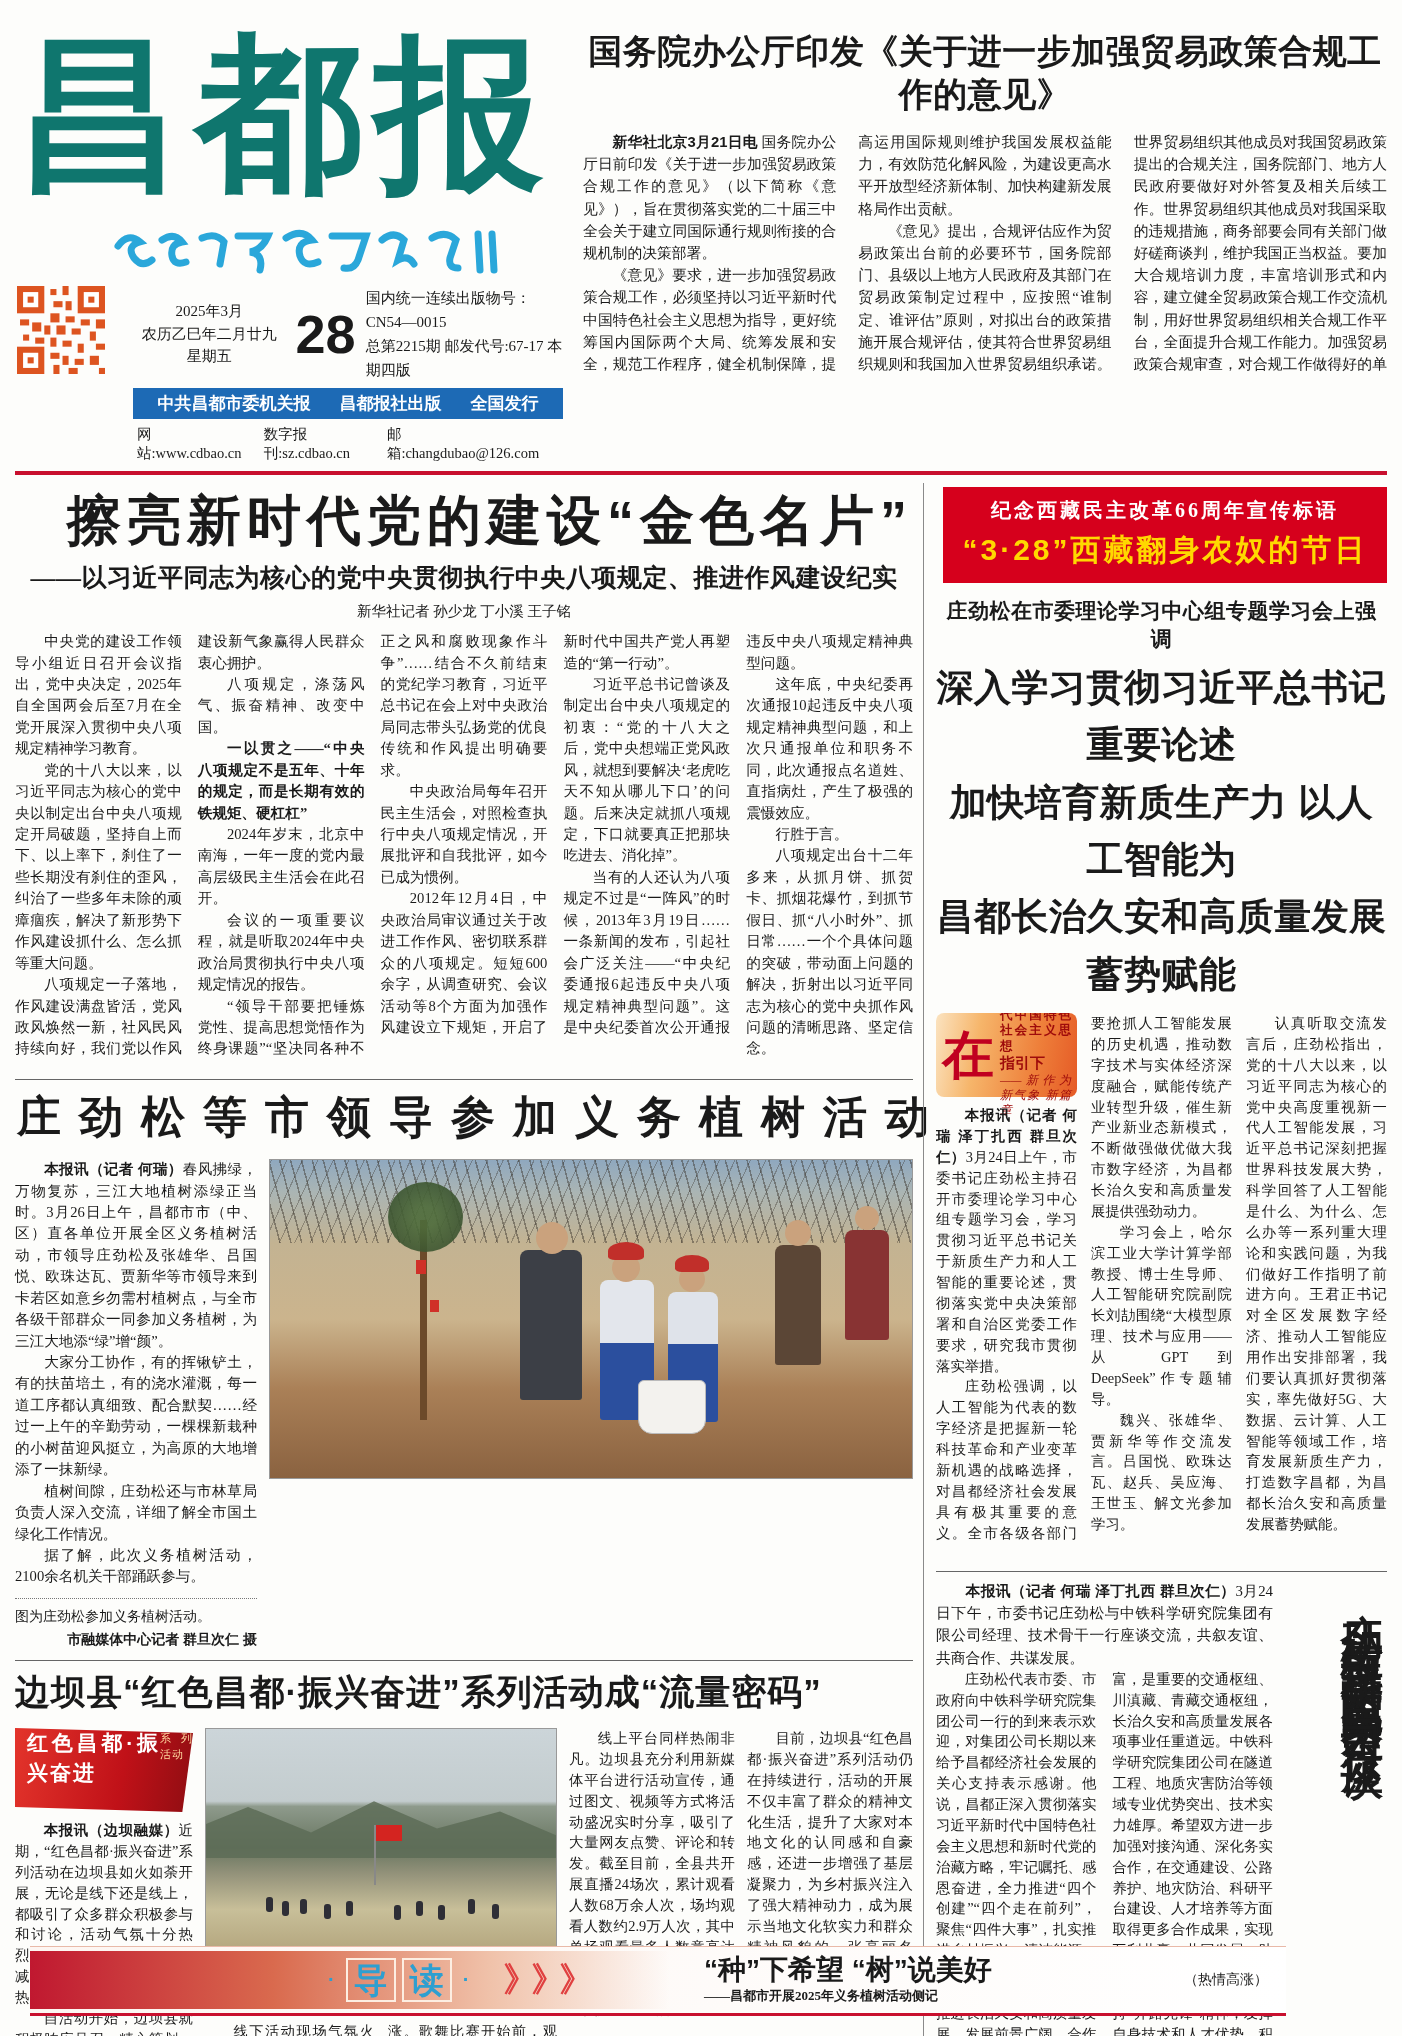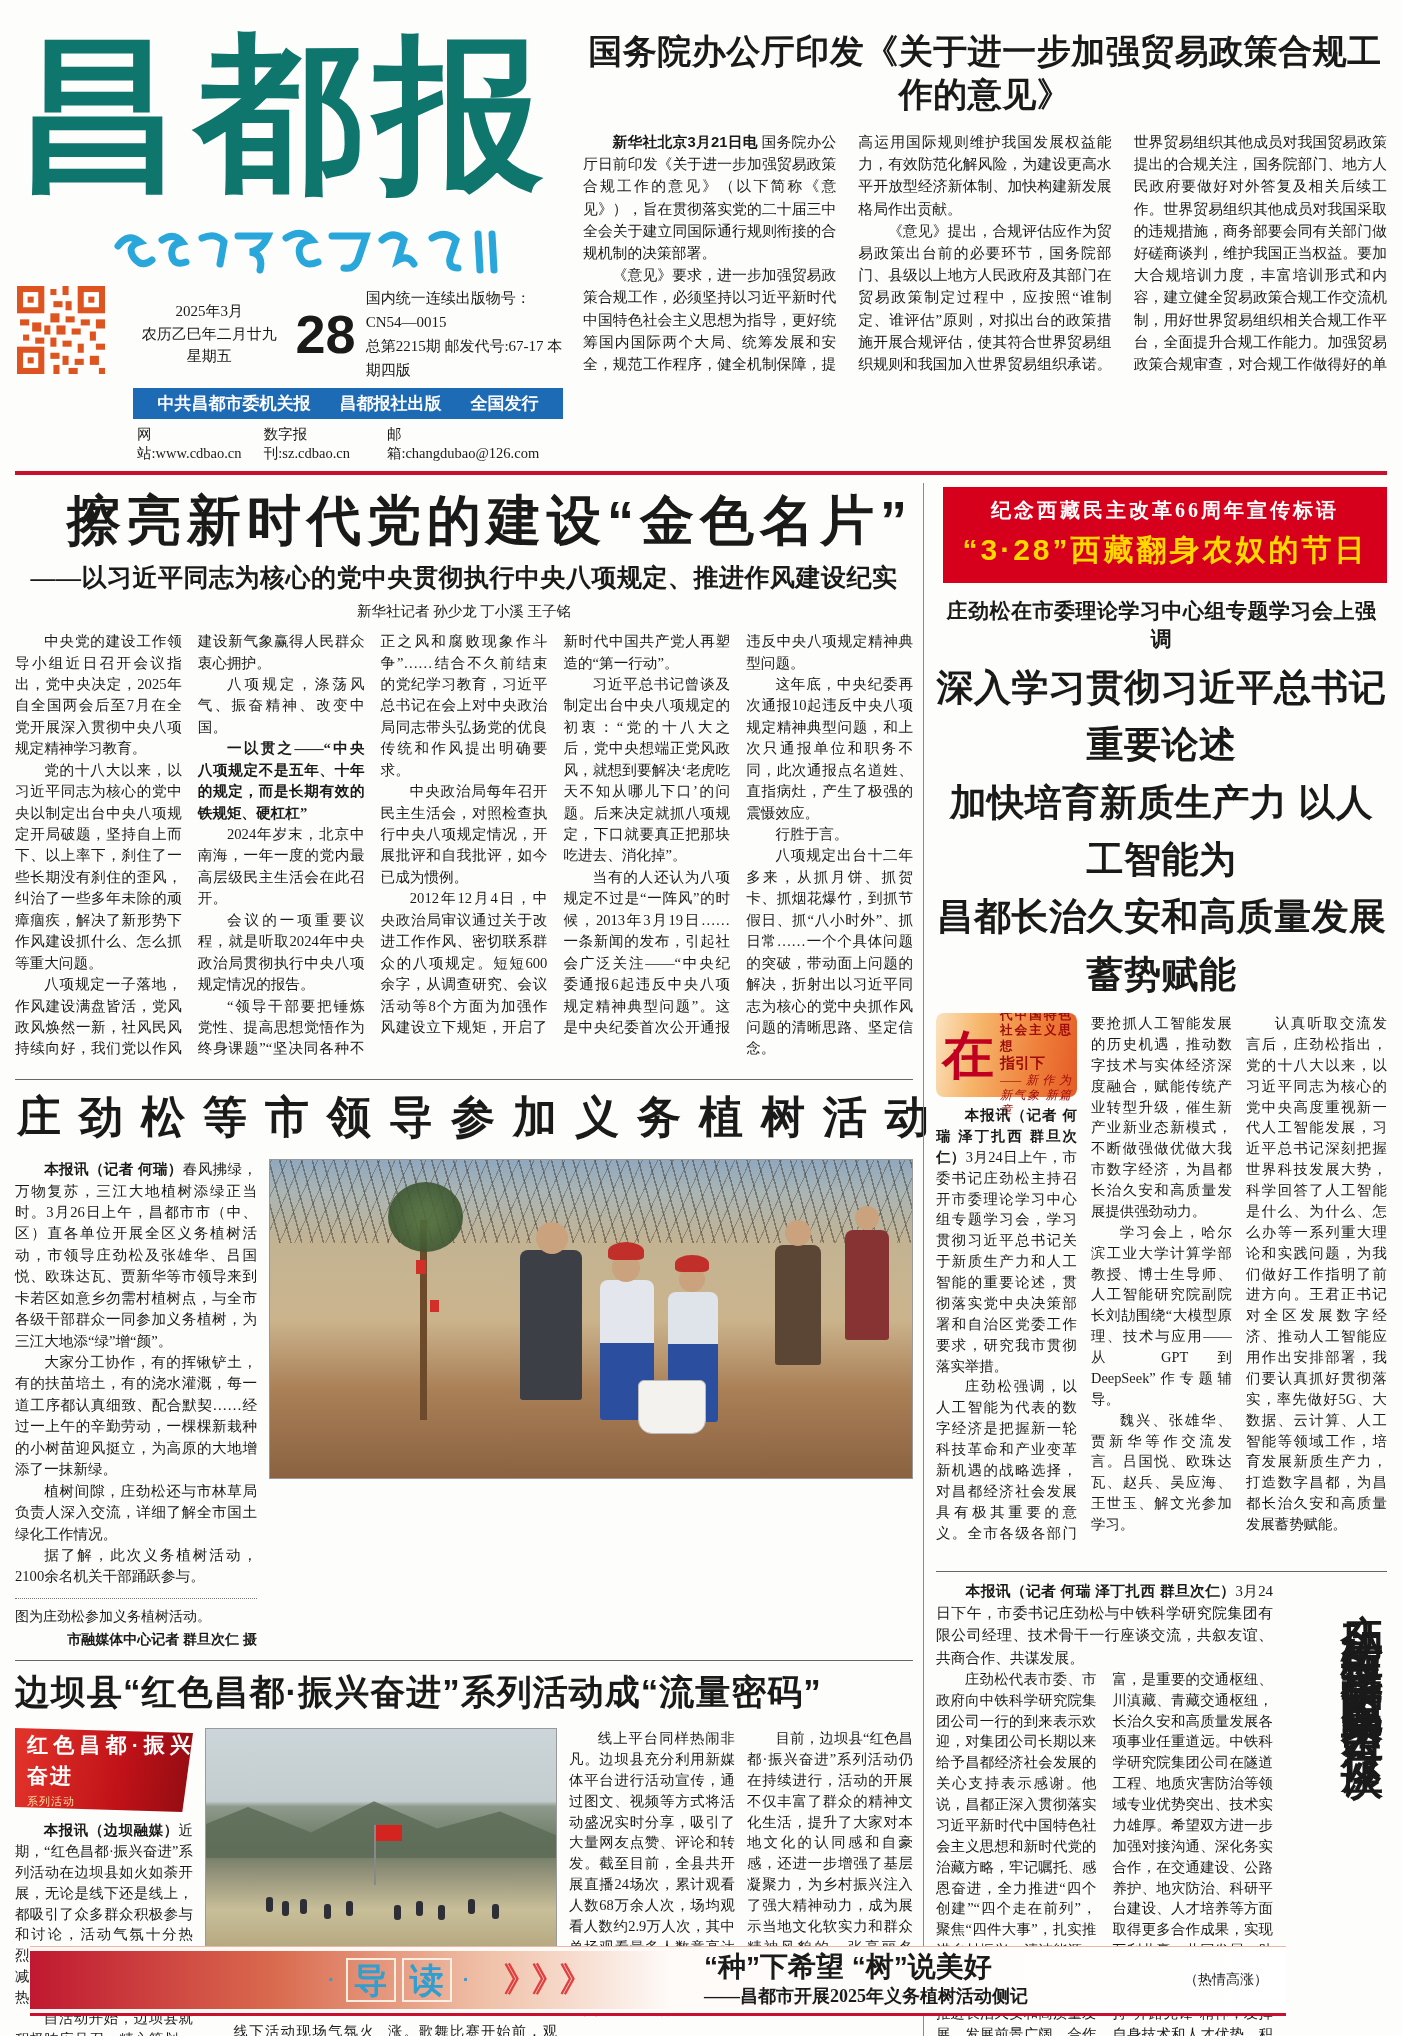--- a/index.html
+++ b/index.html
@@ -77,21 +77,21 @@
   
   .bb-headline{font-weight:900;font-size:35px;letter-spacing:1px;margin:4px 0 12px 0;white-space:nowrap;}
   .bb-row{display:flex;font-size:14.4px;line-height:1.45;text-align:justify;}
   .bb-colA{width:178px;flex:none;}
   .bb-mid{width:352px;flex:none;margin:0 12px;}
   .bb-colB{width:166px;flex:none;margin-right:12px;}
   .bb-colC{flex:1;}
   .bb-banner{height:84px;margin-bottom:8px;position:relative;color:#fff;
      background:linear-gradient(100deg,#e3342b 0%,#c01118 60%,#8f0d12 100%);
      clip-path:polygon(0 0,100% 6%,94% 100%,0 94%);
-     display:flex;flex-direction:column;justify-content:center;padding-left:12px;}
+     display:flex;flex-direction:row;justify-content:center;padding-left:12px;}
   .bb-banner .b1{font-family:"Liberation Sans",sans-serif;font-weight:900;font-size:21px;letter-spacing:2px;}
   .bb-banner .b2{font-size:11px;color:#ffd9a0;margin-top:3px;letter-spacing:1px;}
   .photo-bb{height:258px;
      background:linear-gradient(180deg,#ccd5d9 0%,#c3ccce 28%,#8e9a8c 30%,#67755f 46%,#93927a 56%,#c8bf99 70%,#b4a67e 86%,#9c8d68 100%);}
   .ridge{position:absolute;left:0;right:0;top:28%;height:22%;
      background:#5d6c57;clip-path:polygon(0 40%,12% 10%,30% 55%,48% 0,66% 48%,84% 18%,100% 60%,100% 100%,0 100%);opacity:.85;}
   .person{position:absolute;width:7px;height:15px;background:#2e2e36;border-radius:3px;}
   .flagpole{position:absolute;width:2px;background:#888;}
   .flag{position:absolute;background:#d42420;}
   .bb-caption{font-size:13.5px;text-align:center;margin-top:6px;line-height:1.4;}
@@ -134,21 +134,21 @@
          background:linear-gradient(90deg,#fdf6f2 0%,#fff 100%);display:flex;align-items:center;}
   .dd-grad{width:640px;height:58px;flex:none;position:relative;display:flex;align-items:center;
      background:linear-gradient(90deg,#c01830 0%,#d96a4e 38%,#f0c2aa 72%,rgba(255,255,255,0) 100%);}
   .dd-label{margin-left:290px;display:flex;align-items:center;color:#2e9fd0;
             font-family:"Liberation Sans",sans-serif;font-weight:900;font-size:34px;}
   .dd-dot{font-size:20px;margin:0 8px;color:#2e9fd0;}
   .dd-box{border:2px solid #fdeee2;padding:0 6px;margin:0 3px;line-height:1.2;}
   .dd-arrows{color:#e04040;font-size:34px;font-weight:900;letter-spacing:-6px;margin-left:26px;}
   .dd-main{margin-left:34px;}
   .dd-title{font-family:"Liberation Sans",sans-serif;font-weight:900;font-size:28px;line-height:1.1;}
-  .dd-sub{font-size:18px;font-weight:bold;margin-top:2px;}
+  .dd-sub{font-size:13px;font-weight:bold;margin-top:2px;}
   .dd-note{margin-left:auto;margin-right:18px;font-size:14px;}
 </style>
 </head>
 <body>
 
 <div class="page">
   <div class="inner" style="top:14px;">
 
     <div class="header">
       <div class="mast-col">

